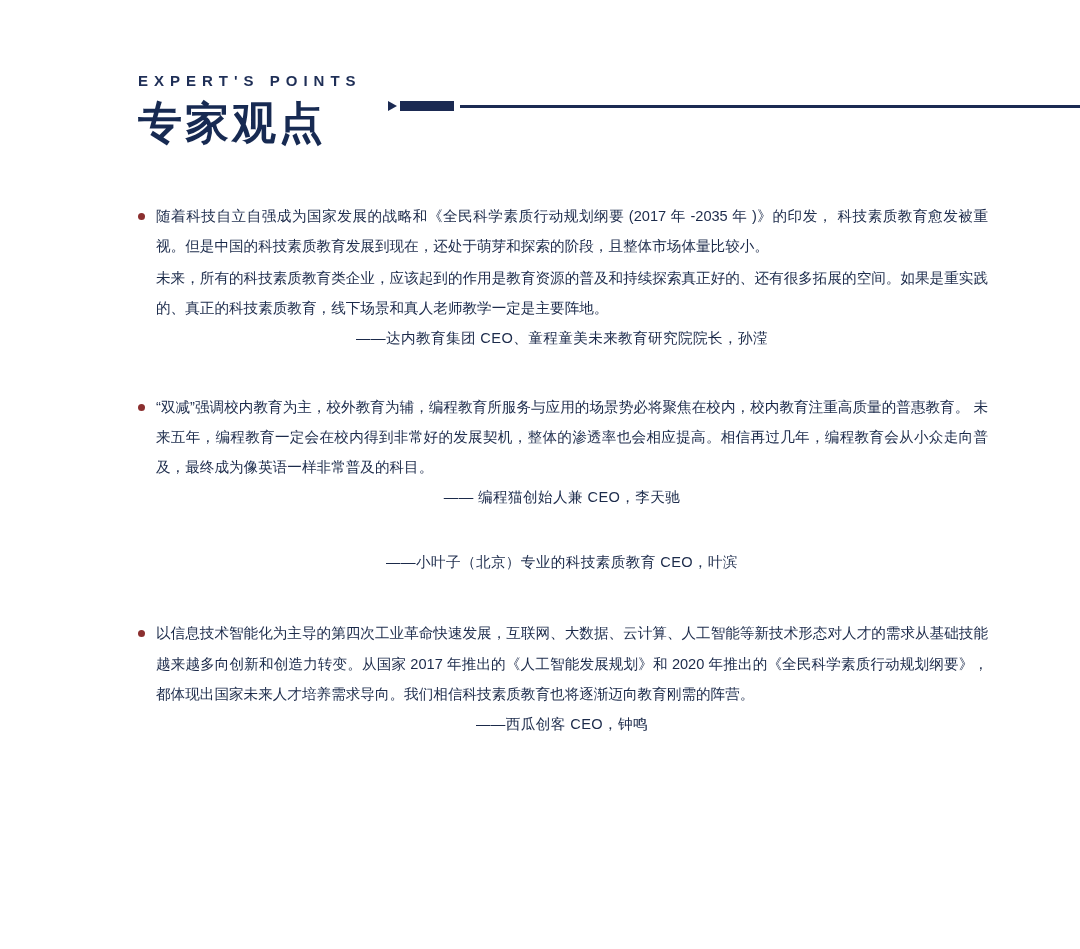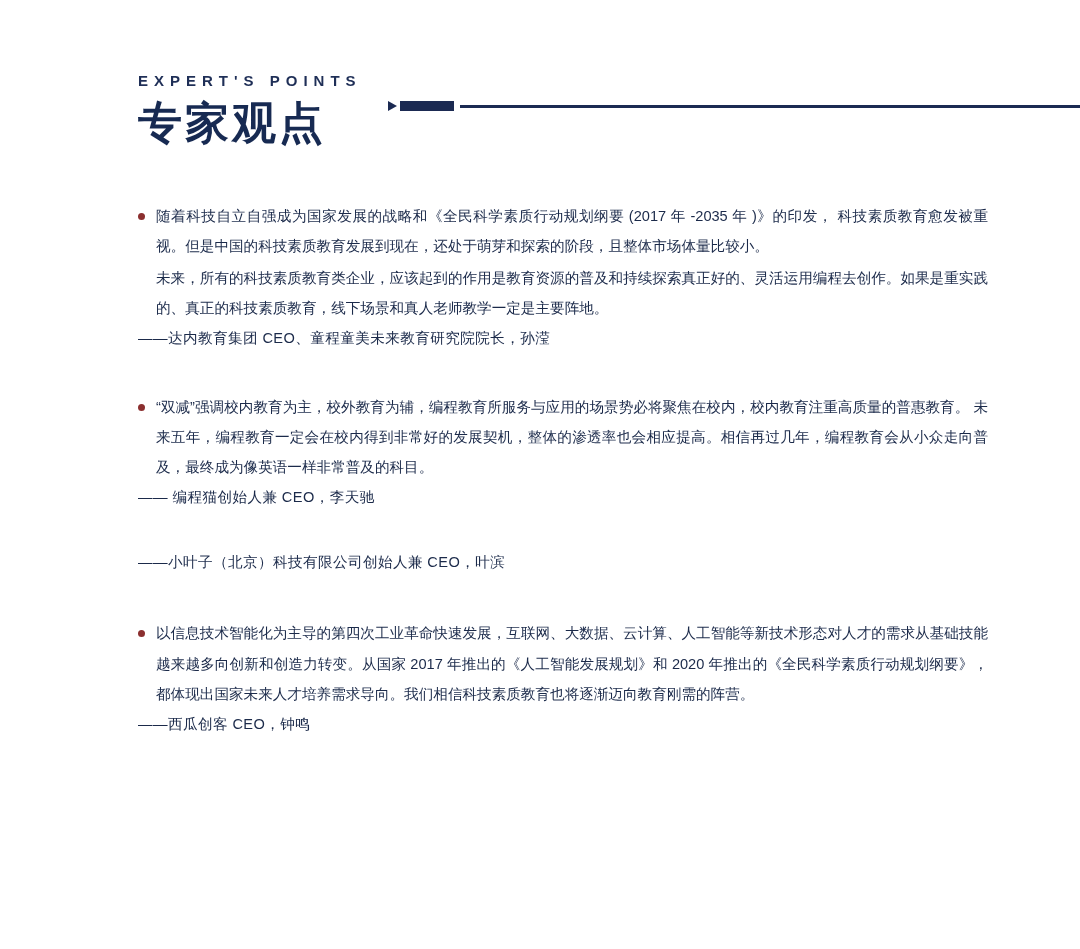--- a/index.html
+++ b/index.html
@@ -104,21 +104,21 @@
     flex: 1;
   }
   .para.cont {
     margin-top: 2px;
   }
   .para.cont .spacer {
     width: 18px;
     flex: 0 0 auto;
   }
   .attrib {
-    text-align: left;
+    text-align: center;
     font-size: 14.6px;
     color: #1b2a4a;
     margin-top: 6px;
     padding-right: 2px;
     letter-spacing: 0.4px;
   }
   .q1 { margin-bottom: 44px; }
   .q2 { margin-bottom: 46px; }
   .q3 { margin-bottom: 46px; }
   .q4 { margin-bottom: 0; }
@@ -142,35 +142,35 @@
 
   <div class="content">
 
     <div class="quote q1">
       <div class="para">
         <span class="bullet"></span>
         <span class="text">随着科技自立自强成为国家发展的战略和《全民科学素质行动规划纲要 (2017 年 -2035 年 )》的印发， 科技素质教育愈发被重视。但是中国的科技素质教育发展到现在，还处于萌芽和探索的阶段，且整体市场体量比较小。</span>
       </div>
       <div class="para cont">
         <span class="spacer"></span>
-        <span class="text">未来，所有的科技素质教育类企业，应该起到的作用是教育资源的普及和持续探索真正好的、灵活运用编程去创作。如果是重实践的、真正的科技素质教育，线下场景和真人老师教学一定是主要阵地。</span>
+        <span class="text">未来，所有的科技素质教育类企业，应该起到的作用是教育资源的普及和持续探索真正好的、还有很多拓展的空间。如果是重实践的、真正的科技素质教育，线下场景和真人老师教学一定是主要阵地。</span>
       </div>
       <div class="attrib">——达内教育集团 CEO、童程童美未来教育研究院院长，孙滢</div>
     </div>
 
     <div class="quote q2">
       <div class="para">
         <span class="bullet"></span>
         <span class="text">“双减”强调校内教育为主，校外教育为辅，编程教育所服务与应用的场景势必将聚焦在校内，校内教育注重高质量的普惠教育。 未来五年，编程教育一定会在校内得到非常好的发展契机，整体的渗透率也会相应提高。相信再过几年，编程教育会从小众走向普及，最终成为像英语一样非常普及的科目。</span>
       </div>
       <div class="attrib">—— 编程猫创始人兼 CEO，李天驰</div>
     </div>
 
     <div class="quote q3">
-      <div class="attrib">——小叶子（北京）科技有限公司创始人兼 CEO，叶滨</div>
+      <div class="attrib">——小叶子（北京）专业的科技素质教育 CEO，叶滨</div>
     </div>
 
     <div class="quote q4">
       <div class="para">
         <span class="bullet"></span>
         <span class="text">以信息技术智能化为主导的第四次工业革命快速发展，互联网、大数据、云计算、人工智能等新技术形态对人才的需求从基础技能越来越多向创新和创造力转变。从国家 2017 年推出的《人工智能发展规划》和 2020 年推出的《全民科学素质行动规划纲要》，都体现出国家未来人才培养需求导向。我们相信科技素质教育也将逐渐迈向教育刚需的阵营。</span>
       </div>
       <div class="attrib">——西瓜创客 CEO，钟鸣</div>
     </div>
 

